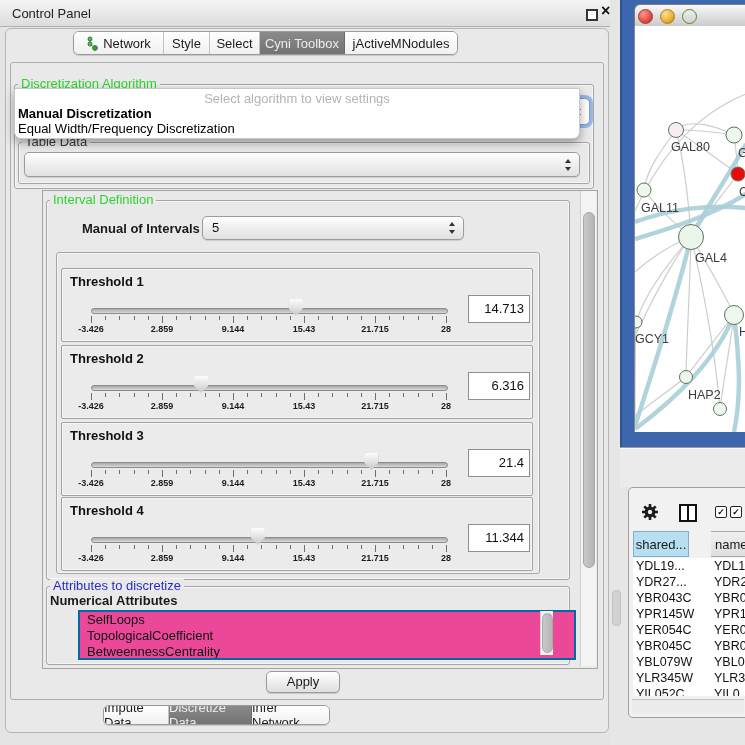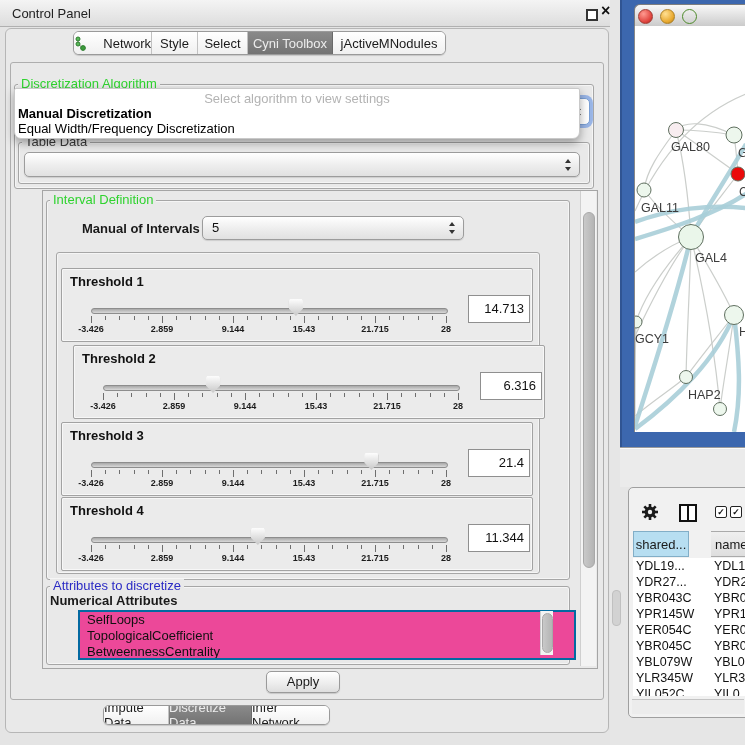--- a/index.html
+++ b/index.html
@@ -102,21 +102,21 @@
 <div id="app">
 
   <div class="abs" id="titlebar">
     <div class="abs" id="title-text">Control Panel</div>
     <div class="abs" id="float-icon"></div>
     <div class="abs" id="close-icon">×</div>
   </div>
 
   <div class="abs" id="outer-panel"></div>
   <div class="abs seg-bar" id="top-tabs">
-      <div class="seg" style="width: 78px; justify-content: space-between;">
+      <div class="seg" style="width: 90px;">
         <svg width="13" height="15" viewBox="0 0 13 15" style="margin-right: 4px;">
           <line x1="4" y1="3" x2="4" y2="8" stroke="#8a8a8a"></line>
           <line x1="4" y1="8" x2="9" y2="12" stroke="#8a8a8a"></line>
           <circle cx="4" cy="3" r="2" fill="#58b858" stroke="#2f7d2f"></circle>
           <circle cx="4" cy="8" r="2" fill="#58b858" stroke="#2f7d2f"></circle>
           <circle cx="9" cy="12" r="2.4" fill="#3a9a3a" stroke="#2f7d2f"></circle>
         </svg>
         <span>Network</span>
       </div>
       <div class="seg" style="width: 46px;">
@@ -199,21 +199,21 @@
         <div class="tick" style="left: 369.8px; top: 47px; height: 4px;"></div>
         <div class="tick" style="left: 384px; top: 47px; height: 7px;"></div>
         <div class="ticklab" style="left: 4px; top: 55px;">-3.426</div>
         <div class="ticklab" style="left: 75px; top: 55px;">2.859</div>
         <div class="ticklab" style="left: 146px; top: 55px;">9.144</div>
         <div class="ticklab" style="left: 217px; top: 55px;">15.43</div>
         <div class="ticklab" style="left: 288px; top: 55px;">21.715</div>
         <div class="ticklab" style="left: 359px; top: 55px;">28</div>
         <div class="vbox">14.713</div>
       </div>
-      <div class="tbox" style="top: 345px; margin-left: 12px;">
+      <div class="tbox" style="top: 345px;">
         <div class="tlabel">Threshold 2</div>
         <div class="track"></div>
         <div class="thumb" style="left: 132.049px;"></div>
         <div class="tick" style="left: 29px; top: 47px; height: 7px;"></div>
         <div class="tick" style="left: 43.2px; top: 47px; height: 4px;"></div>
         <div class="tick" style="left: 57.4px; top: 47px; height: 4px;"></div>
         <div class="tick" style="left: 71.6px; top: 47px; height: 4px;"></div>
         <div class="tick" style="left: 85.8px; top: 47px; height: 4px;"></div>
         <div class="tick" style="left: 100px; top: 47px; height: 7px;"></div>
         <div class="tick" style="left: 114.2px; top: 47px; height: 4px;"></div>

